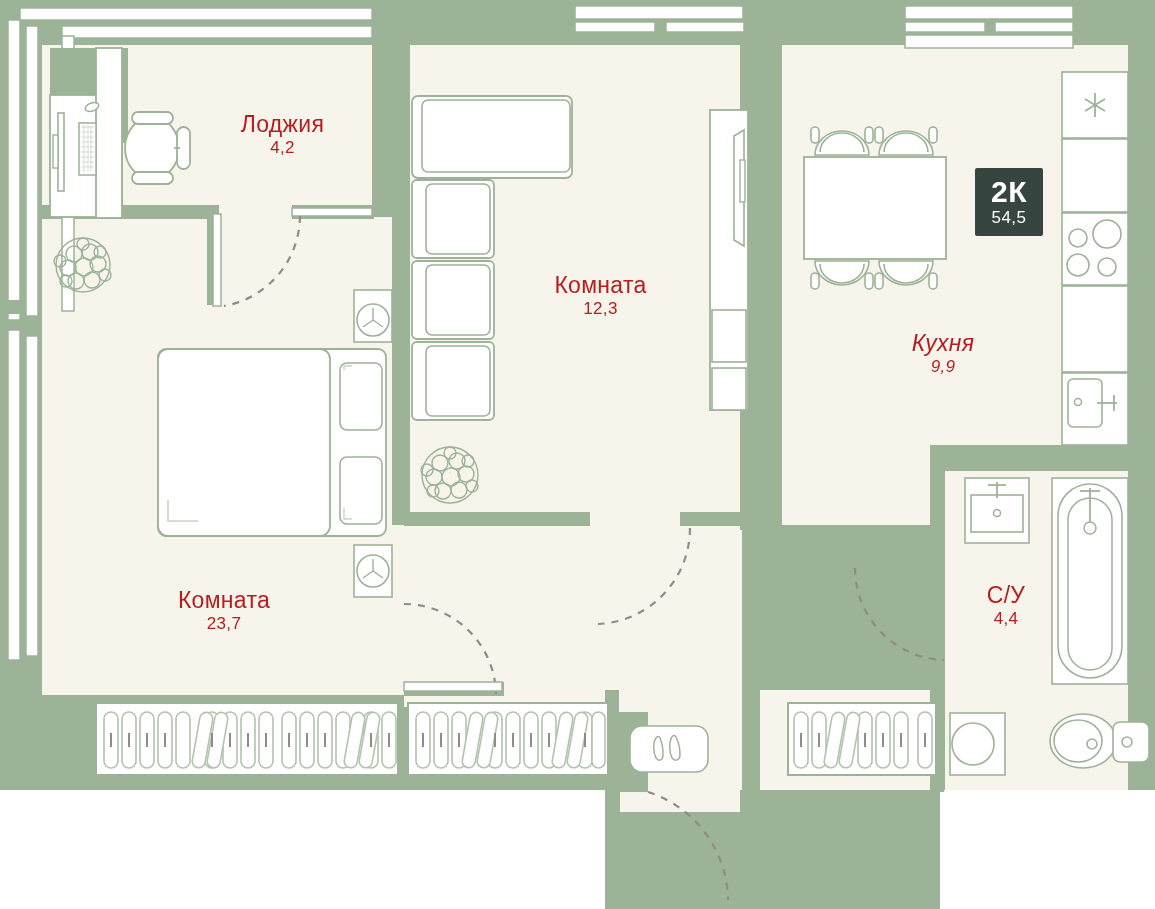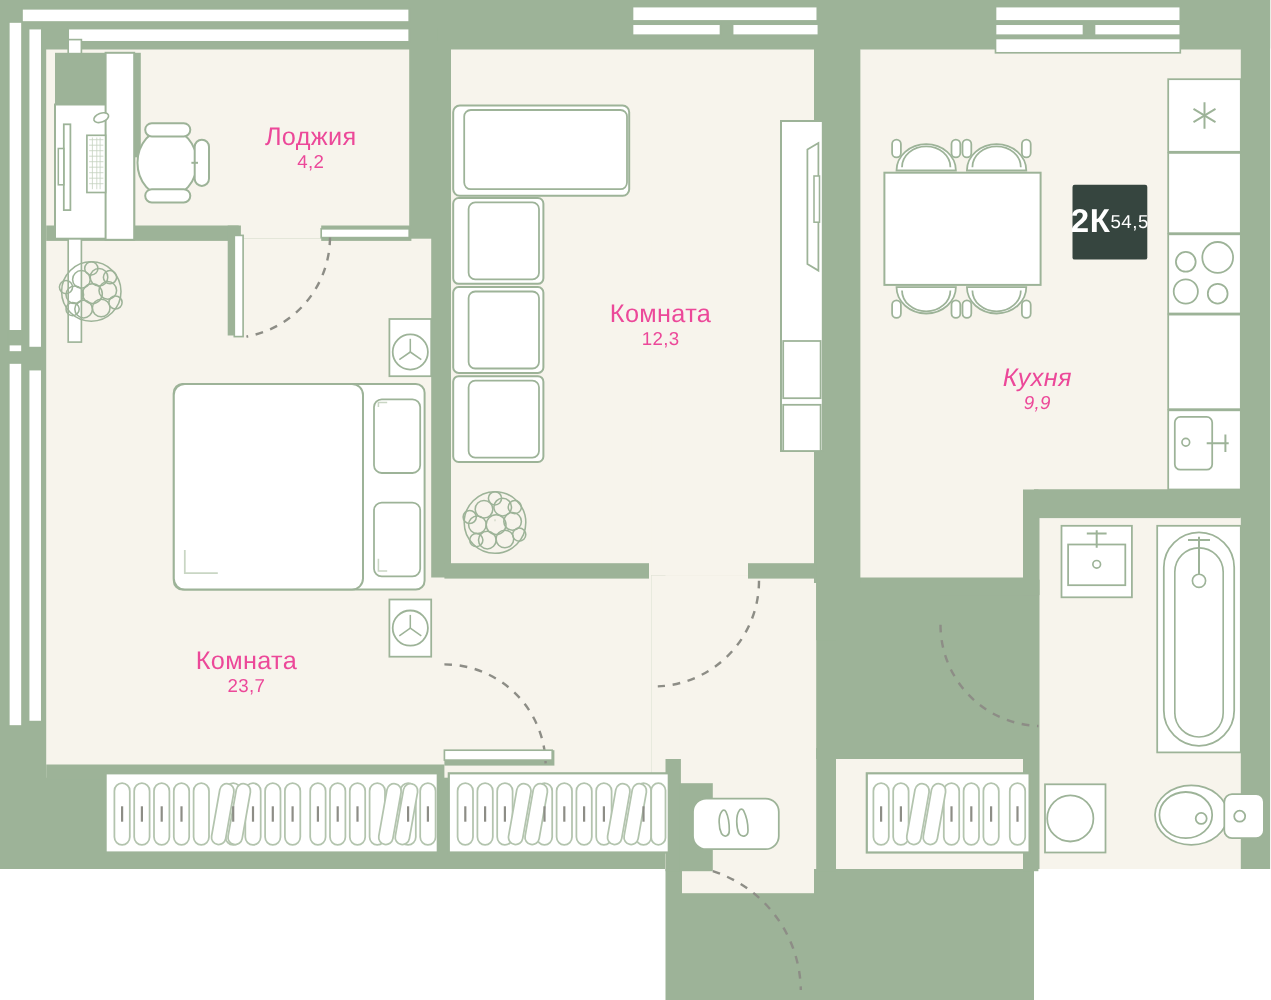--- a/index.html
+++ b/index.html
@@ -1,29 +1,29 @@
 <!DOCTYPE html>
 <html><head>
 <meta charset="utf-8">
 <title>Floor Plan</title>
 <style>
   html,body{margin:0;padding:0;background:#ffffff;}
   body{font-family:"Liberation Sans", sans-serif;}
   #stage{position:relative;width:1155px;height:909px;background:#ffffff;overflow:hidden;}
   #plan-svg{position:absolute;left:0;top:0;width:1155px;height:909px;}
   .rm-label{
-    position:absolute;text-align:center;color:#ec4899;
+    position:absolute;text-align:center;color:#b91c1c;
     font-family:"Liberation Sans", sans-serif;font-weight:400;
     line-height:1.18;white-space:nowrap;pointer-events:none;
   }
   .rm-name{font-size:23px;letter-spacing:.3px;}
   .rm-area{font-size:17px;letter-spacing:.3px;}
   #badge{
     position:absolute;background:#36453f;color:#ffffff;
-    display:flex;align-items:center;justify-content:center;
+    display:flex;flex-direction:column;align-items:center;justify-content:center;
     border-radius:2px;
   }
   #badge .b-rooms{font-size:30px;font-weight:700;line-height:1.05;letter-spacing:.5px;}
   #badge .b-area{font-size:17px;font-weight:400;line-height:1.15;letter-spacing:.5px;}
   #watermark{
     position:absolute;left:38px;top:826px;width:260px;height:62px;
     display:flex;align-items:center;gap:10px;opacity:.92;pointer-events:none;
   }
   #watermark .wm-text{
     font-size:33px;font-weight:700;color:#ffffff;letter-spacing:.2px;
@@ -466,20 +466,24 @@
     <div class="rm-name">Кухня</div>
     <div class="rm-area">9,9</div>
   </div>
 
   <div class="rm-label" style="left:135px;top:587px;width:178px;">
     <div class="rm-name">Комната</div>
     <div class="rm-area">23,7</div>
   </div>
 
 
+  <div class="rm-label" style="left:950px;top:582px;width:112px;">
+    <div class="rm-name">С/У</div>
+    <div class="rm-area">4,4</div>
+  </div>
 
   <div id="badge" style="left:975px;top:168px;width:68px;height:68px;">
     <div class="b-rooms">2К</div>
     <div class="b-area">54,5</div>
   </div>
 
   <div id="watermark">
     <svg width="52" height="52" viewBox="0 0 52 52">
       <path d="M26 4 L48 20 V46 a2 2 0 0 1 -2 2 H6 a2 2 0 0 1 -2 -2 V20 Z" fill="none" stroke="#ffffff" stroke-width="3.4" stroke-linejoin="round"></path>
       <path d="M26 19 a8 8 0 1 0 0 16 h10 V24" fill="none" stroke="#ffffff" stroke-width="3.4" stroke-linecap="round"></path>

